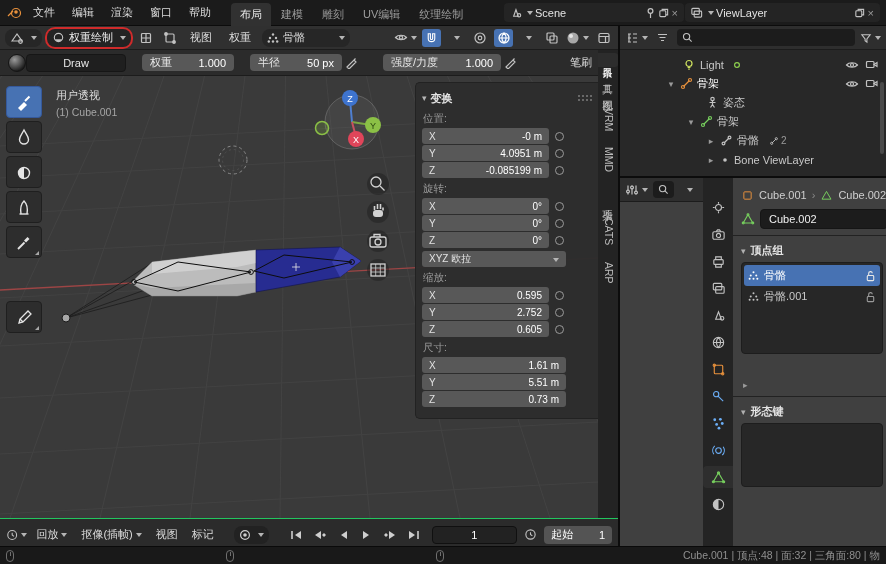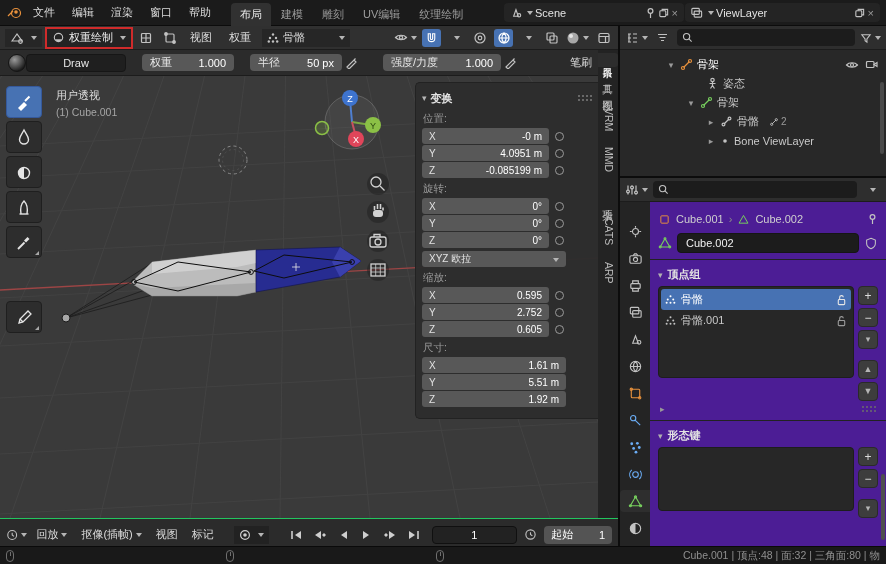--- a/index.html
+++ b/index.html
@@ -17,21 +17,21 @@
 
 #topbar{position:absolute;left:0;top:0;width:886px;height:26px;background:#1b1b1b;display:flex;align-items:center;padding:0 6px;gap:1px;border-bottom:1px solid #0c0c0c}
 .menu{padding:3px 8px;border-radius:3px;color:#dcdcdc;white-space:nowrap}
 .ws{padding:4px 9px;border-radius:4px 4px 0 0;color:#9f9f9f;margin-top:3px;white-space:nowrap}
 .ws.act{background:#313131;color:#ededed}
 .idw{display:flex;align-items:center;gap:2px;background:#242424;border-radius:4px;height:19px;padding:0 5px;white-space:nowrap}
 .idw .lbl{color:#e3e3e3}
 .xbt{color:#9a9a9a;font-size:11px;padding:0 1px}
 
 #vheader{position:absolute;left:0;top:26px;width:618px;height:24px;background:#303030;display:flex;align-items:center;padding:0 5px;gap:5px;border-bottom:1px solid #1c1c1c}
-.w{display:inline-flex;align-items:center;gap:4px;background:#262626;border-radius:0;height:18px;padding:0 5px;white-space:nowrap}
+.w{display:inline-flex;align-items:center;gap:4px;background:#262626;border-radius:8px;height:18px;padding:0 5px;white-space:nowrap}
 .w.red{box-shadow:0 0 0 2px #cf2b2b;background:#232323}
 .ibtn{display:inline-flex;align-items:center;justify-content:center;min-width:19px;height:18px;border-radius:3px;background:transparent}
 .ibtn.act{background:#4772b3}
 .hmenu{padding:0 6px;color:#dcdcdc}
 
 #tools{position:absolute;left:0;top:50px;width:598px;height:26px;background:#2b2b2b;display:flex;align-items:center;padding:0 8px;gap:0;border-bottom:1px solid #1c1c1c;overflow:hidden}
 .bpv{width:18px;height:18px;border-radius:50%;background:radial-gradient(circle at 35% 30%,#9a9a9a,#1c1c1c 75%);border:1px solid #141414}
 .dbt{width:100px;height:18px;background:#1f1f1f;border:1px solid #161616;border-radius:4px;display:flex;align-items:center;justify-content:center;color:#e6e6e6}
 .slider{display:flex;justify-content:space-between;align-items:center;background:#585858;border-radius:4px;height:17px;padding:0 8px;color:#f4f4f4;gap:8px;white-space:nowrap}
 .slider .sl{color:#e8e8e8}.slider .sv{color:#fff}
@@ -67,21 +67,21 @@
 #outliner{position:absolute;left:618px;top:26px;width:268px;height:150px;background:#282828;border-left:2px solid #0c0c0c}
 .phead{height:24px;background:#2e2e2e;display:flex;align-items:center;gap:5px;padding:0 5px;border-bottom:1px solid #1c1c1c}
 .search{flex:1;height:17px;background:#1c1c1c;border-radius:4px;display:flex;align-items:center;padding:0 5px;gap:4px}
 .orow{height:19px;display:flex;align-items:center;gap:4px;padding-right:8px;color:#c9c9c9;white-space:nowrap}
 .orow .dis{width:10px;color:#9a9a9a;font-size:9px;text-align:center}
 .orow .olbl{overflow:hidden;text-overflow:clip}
 .orow .rgt{margin-left:auto;display:flex;gap:6px;align-items:center}
 .badge{color:#9a9a9a;font-size:10px;display:flex;align-items:center;gap:2px;margin-left:6px}
 .sbar{position:absolute;right:2px;top:32px;width:4px;height:72px;background:#4a4a4a;border-radius:2px}
 
-#props{position:absolute;left:618px;top:176px;width:268px;height:370px;background:#4c1d95;border-left:2px solid #0c0c0c;border-top:2px solid #0c0c0c;display:flex;flex-direction:column}
+#props{position:absolute;left:618px;top:176px;width:268px;height:370px;background:#404040;border-left:2px solid #0c0c0c;border-top:2px solid #0c0c0c;display:flex;}
 #pbody{flex:1;display:flex;min-height:0}
 #ptabs{width:30px;background:#242424;display:flex;flex-direction:column;align-items:center;gap:5px;padding-top:18px}
 .ptab{width:26px;height:22px;display:flex;align-items:center;justify-content:center;border-radius:4px 0 0 4px}
 .ptab.act{background:#2e2e2e;width:30px}
 #pcontent{flex:1;padding:6px 8px;position:relative;min-width:0}
 .bcrow{display:flex;align-items:center;gap:5px;height:22px;color:#cfcfcf;white-space:nowrap}
 .bsep{color:#8a8a8a}
 .namerow{display:flex;align-items:center;gap:5px;height:26px}
 .namefld{flex:1;height:20px;background:#1c1c1c;border:1px solid #151515;border-radius:4px;display:flex;align-items:center;padding:0 8px;color:#f0f0f0}
 .pdiv{height:1px;background:#222;margin:3px -8px}
@@ -526,21 +526,21 @@
         </div>
       <div class="np-row">
           <div class="fld wide">
             <span class="ax">Y</span>
             <span class="val">5.51 m</span>
           </div>
         </div>
       <div class="np-row">
           <div class="fld wide">
             <span class="ax">Z</span>
-            <span class="val">1.92 m</span>
+            <span class="val">0.73 m</span>
           </div>
         </div>
     </div>
   </div>
 
   <div id="outliner">
     <div class="phead">
       <span class="ibtn">
           <svg class="ic" width="14" height="14" viewBox="0 0 14 14">
             <path d="M3,3 h3 M3,7 h3 M3,11 h3 M8,3 h4 M8,7 h4 M8,11 h4"></path>
@@ -560,20 +560,40 @@
           </svg>
         </div>
       <span class="ibtn">
           <svg class="ic" width="12" height="12" viewBox="0 0 13 13">
             <path d="M2,3 h9 L7.5,7.5 V11 l-2,-1.5 V7.5 Z"></path>
           </svg>
           <span class="car"></span>
         </span>
     </div>
     <div style="padding-top:5px;position:relative">
+      <div class="orow" style="padding-left:62px">
+        <svg class="ic yellow" width="14" height="14" viewBox="0 0 14 14">
+            <circle cx="7" cy="5.5" r="3"></circle>
+            <path d="M5.6,9.5 h2.8 M6.2,11.2 h1.6"></path>
+          </svg>
+        <span class="olbl">Light</span>
+        <svg width="10" height="10" viewBox="0 0 10 10" style="margin-left:4px">
+            <circle cx="5" cy="5" r="2.4" fill="none" stroke="#8fd14f" stroke-width="1.2"></circle>
+          </svg>
+        <span class="rgt">
+          <svg class="ic" width="14" height="12" viewBox="0 0 14 12">
+              <path d="M1.5,6 C4,3 10,3 12.5,6 C10,9 4,9 1.5,6 Z"></path>
+              <circle cx="7" cy="6" r="1.5"></circle>
+            </svg>
+          <svg class="ic" width="13" height="11" viewBox="0 0 13 11">
+              <rect x="1.5" y="2.5" width="7.5" height="6" rx="1"></rect>
+              <path d="M9,5.5 l3,-2 v4 Z"></path>
+            </svg>
+        </span>
+      </div>
       <div class="orow" style="padding-left:46px;color:#fff">
         <span class="dis">▾</span>
         <svg class="ic orange" width="13" height="13" viewBox="0 0 13 13">
             <path d="M3.5,9.5 L9.5,3.5"></path>
             <circle cx="3" cy="10" r="1.5"></circle>
             <circle cx="10" cy="3" r="1.5"></circle>
           </svg>
         <span class="olbl">骨架</span>
         <span class="rgt">
           <svg class="ic" width="14" height="12" viewBox="0 0 14 12">

